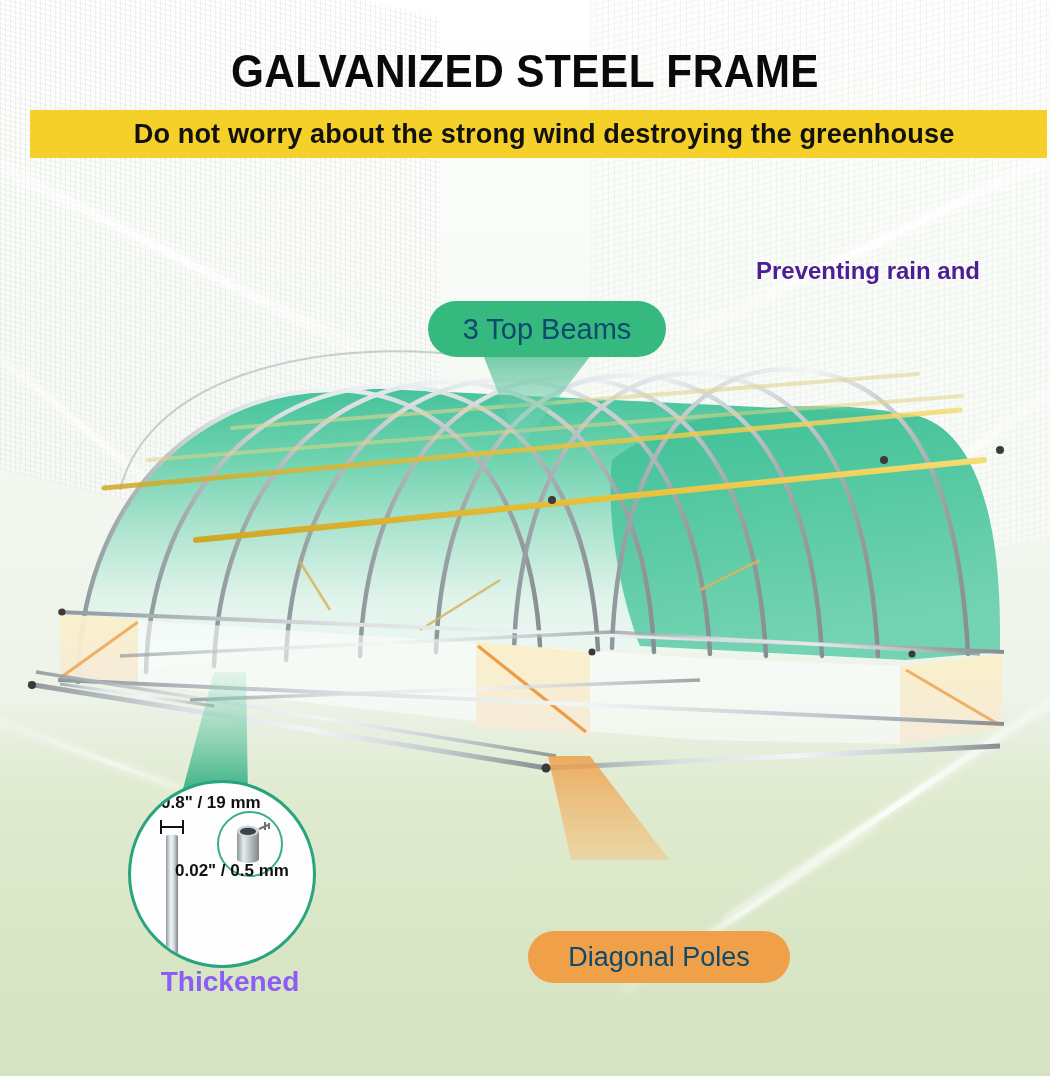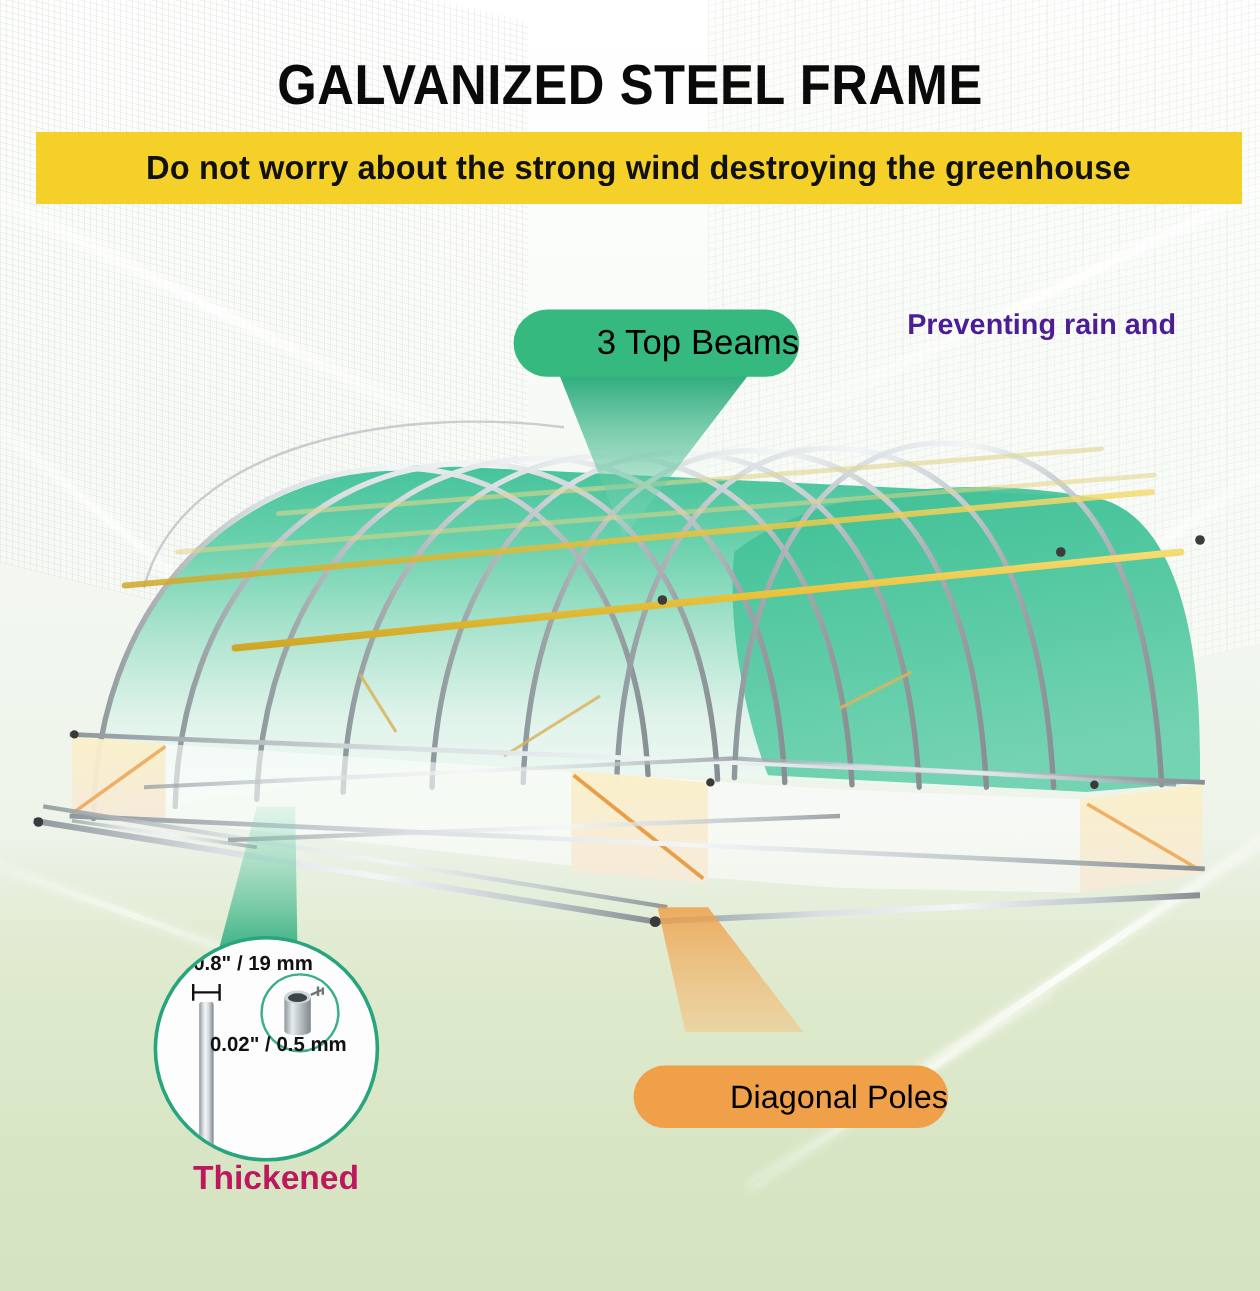--- a/index.html
+++ b/index.html
@@ -54,53 +54,53 @@
 
   
   .title{
     position:absolute;left:0;right:0;top:44px;text-align:center;
     font-size:47px;line-height:54px;font-weight:bold;color:#0a0a0a;
     letter-spacing:.5px;
     transform:scaleX(.90);
     white-space:nowrap;
   }
   .banner{
-    position:absolute;left:30px;top:110px;width:1005px;height:60px;
+    position:absolute;left:30px;top:110px;width:1005px;height:48px;
     background:#f5d029;
-    display:flex;align-items:center;justify-content:center;
+    display:flex;align-items:center;justify-content:center;padding-left:12px;
   }
   .banner span{
     font-size:28px;font-weight:bold;color:#111;letter-spacing:.1px;
     transform:scaleX(.97);white-space:nowrap;
   }
 
   
   #gh{position:absolute;left:0;top:160px;width:1050px;height:700px;}
 
   
   .pill{
-    position:absolute;border-radius:999px;display:flex;align-items:center;justify-content:flex-end;
-    color:#000000;white-space:nowrap;
+    position:absolute;border-radius:999px;display:flex;align-items:center;justify-content:center;
+    color:#0c4a6e;white-space:nowrap;margin-top:43px;
   }
   .pill-green{
     left:428px;top:258px;width:238px;height:56px;
     background:#35b97e;font-size:29px;
   }
   .pill-orange{
     left:528px;top:888px;width:262px;height:52px;
     background:#efa049;font-size:27px;
   }
   .note-green{
     position:absolute;left:708px;top:255px;width:320px;
     text-align:center;color:#4c1d95;font-weight:bold;
     font-size:24px;line-height:31px;
   }
   .note-bottom{
     position:absolute;left:60px;top:964px;width:340px;
-    text-align:center;color:#be185d;font-weight:bold;
+    text-align:center;color:#8b5cf6;font-weight:bold;
     font-size:28px;line-height:36px;
   }
 
   
   .detail-circle{
     position:absolute;left:128px;top:780px;width:182px;height:182px;border-radius:50%;
     background:#fdfdfd;border:3px solid #28a57c;overflow:hidden;
   }
   .dc-dim-top{
     position:absolute;left:30px;top:10px;font-size:17px;font-weight:bold;color:#111;white-space:nowrap;

